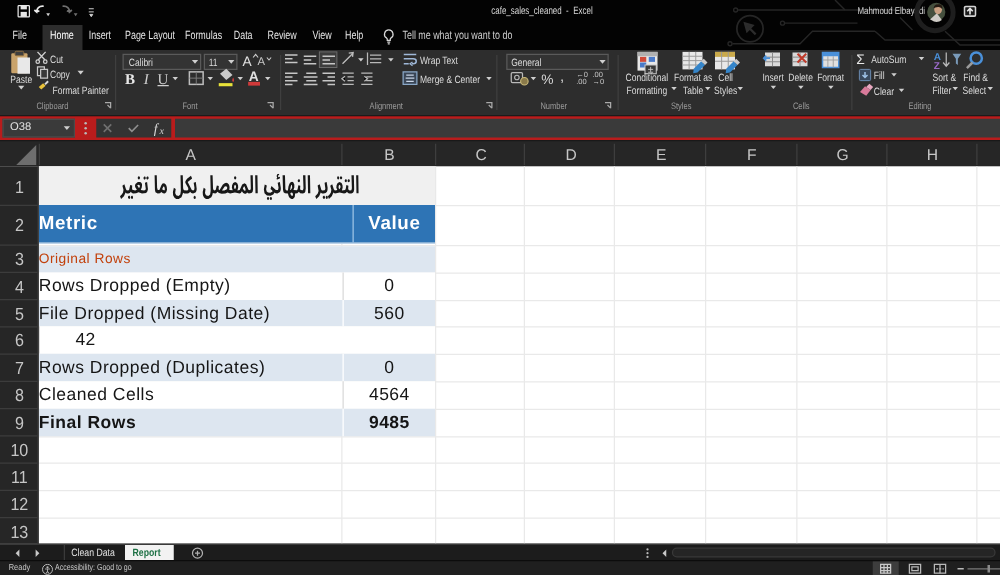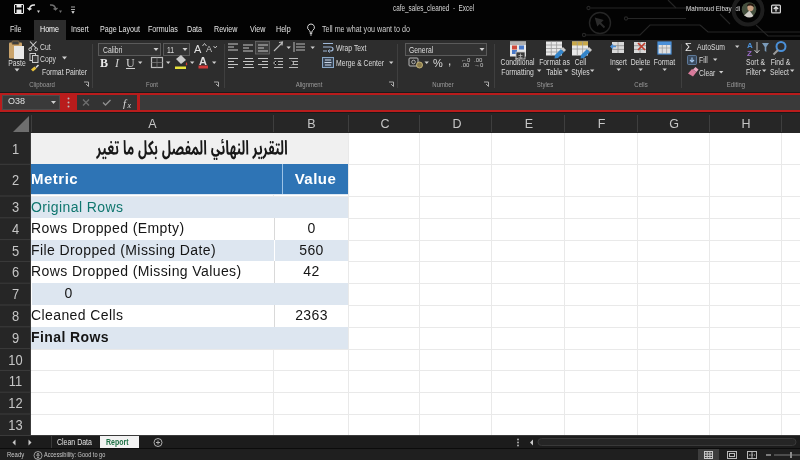--- a/index.html
+++ b/index.html
@@ -345,44 +345,45 @@
 <div class="gridh" style="top:414px;"></div>
 
 <div class="abs" style="left:31px;top:133px;width:317px;height:31.3px;background:#f0f0f0;"></div>
 <div class="abs" id="arabic" style="left:96px;top:138.5px;width:191px;height:21px;"><svg width="100%" height="100%" viewBox="0 0 219.4 17.0" preserveAspectRatio="none">
       <path d="M144.6 3.7L144.1 3.7L143.9 2.9L144.5 2.6L144.0 1.8L144.1 0.8L144.8 0.1L146.2 0.0L146.2 0.9L145.4 1.0L145.1 1.6L145.8 2.3L146.8 2.0L147.1 2.9L144.6 3.7ZM41.1 12.8L39.5 12.6L37.9 11.8L36.8 12.6L34.6 12.8L32.6 11.9L32.1 10.4L31.8 0.9L33.8 1.0L34.1 9.0L34.7 10.6L36.2 10.5L38.0 7.4L39.1 6.3L40.6 6.1L42.3 7.1L43.0 8.6L43.2 10.4L42.5 11.9L41.1 12.8ZM53.9 16.4L51.6 16.3L49.9 15.4L48.8 14.0L48.6 11.8L49.5 9.1L51.2 9.8L50.7 12.5L51.6 14.0L53.8 14.4L55.4 13.4L55.9 11.1L55.6 1.0L57.7 1.0L58.0 9.0L58.2 10.0L58.9 10.7L61.8 10.8L62.7 10.4L62.7 9.2L60.0 5.9L60.1 4.8L61.6 3.3L65.2 1.3L66.3 3.0L62.2 5.4L66.0 10.5L67.4 10.8L68.3 10.2L68.4 8.9L67.7 5.9L69.7 5.4L70.5 9.9L70.2 11.2L69.4 12.2L67.1 12.8L65.5 12.5L64.4 11.7L63.5 12.4L62.1 12.8L59.2 12.8L58.0 12.3L56.5 15.2L53.9 16.4ZM81.2 16.4L79.0 16.3L77.2 15.4L76.2 14.0L76.0 11.8L76.9 9.1L78.6 9.8L78.1 12.5L79.0 14.0L81.1 14.4L82.8 13.4L83.3 11.1L83.0 1.0L85.1 1.0L85.5 9.6L86.0 10.5L87.0 10.8L88.0 10.4L89.0 7.6L90.8 8.0L90.6 10.1L91.4 10.7L94.4 7.2L95.8 6.3L97.5 5.9L99.0 6.2L100.2 7.2L100.7 8.6L100.5 10.6L103.6 10.7L102.8 9.0L103.0 7.5L104.0 6.0L105.8 5.3L107.6 6.0L108.5 7.4L108.6 9.0L107.9 10.8L110.0 10.6L112.3 7.0L114.4 6.1L115.9 6.8L118.0 10.4L119.6 10.7L120.2 9.5L119.9 1.0L122.0 1.0L122.3 10.2L121.8 11.8L120.8 12.5L118.4 12.8L116.8 12.1L115.8 12.9L114.6 13.0L113.2 12.5L112.0 11.4L111.0 12.4L109.9 12.8L105.6 12.2L101.2 12.8L98.9 12.1L96.9 12.8L93.4 12.9L91.0 12.5L89.5 11.6L88.6 12.4L87.5 12.8L85.3 12.4L84.8 14.0L83.9 15.2L81.2 16.4ZM126.6 12.6L124.5 12.6L124.2 0.9L126.3 1.0L126.6 12.6ZM158.9 16.3L157.6 16.3L156.0 15.7L155.0 14.5L154.3 12.8L151.6 12.7L150.3 11.9L149.8 10.4L149.4 1.0L151.6 1.0L152.0 9.9L152.5 10.7L153.6 10.8L154.3 10.8L154.8 8.2L155.7 6.5L156.8 5.5L158.1 5.1L159.2 5.5L160.2 6.9L160.2 8.9L159.4 10.6L162.6 10.7L163.2 10.0L163.9 7.4L165.7 7.8L165.5 9.6L165.9 10.5L168.1 10.7L168.6 9.4L168.2 1.0L170.4 1.0L170.7 9.6L170.2 11.8L169.4 12.4L168.0 12.8L165.6 12.6L164.4 11.7L163.0 12.6L160.9 12.8L160.6 15.1L158.9 16.3ZM174.9 12.6L172.8 12.6L172.5 0.9L174.6 1.0L174.9 12.6ZM192.0 16.4L191.0 14.5L192.6 13.5L193.8 12.2L194.2 10.4L193.2 7.8L195.0 6.8L196.5 10.1L197.5 10.8L199.7 10.6L198.8 9.0L199.0 7.5L200.0 6.0L201.8 5.3L203.6 6.0L204.5 7.4L204.6 9.0L203.9 10.8L206.9 10.5L207.5 9.5L208.0 7.3L209.9 7.8L209.7 9.6L210.0 10.4L211.1 10.8L212.6 10.7L213.1 9.4L212.7 1.0L214.9 1.0L215.2 10.1L214.8 11.5L214.1 12.3L212.6 12.8L210.8 12.8L209.5 12.4L208.6 11.6L207.6 12.4L205.9 12.8L201.8 12.2L197.5 12.8L196.1 12.2L194.6 14.6L192.0 16.4ZM219.4 12.6L217.3 12.6L217.0 0.9L219.1 1.0L219.4 12.6ZM17.6 3.7L16.8 3.5L16.3 2.9L16.4 2.1L17.1 1.6L17.9 1.7L18.4 2.4L18.3 3.1L17.6 3.7ZM106.1 3.7L105.3 3.5L104.8 2.9L104.9 2.1L105.6 1.6L106.4 1.7L106.9 2.4L106.8 3.1L106.1 3.7ZM200.8 3.7L200.0 3.6L199.5 2.9L199.6 2.1L200.2 1.6L201.0 1.7L201.5 2.4L201.4 3.1L200.8 3.7ZM203.5 3.6L202.6 3.6L202.1 2.9L202.2 2.1L202.9 1.6L203.6 1.7L204.2 2.4L204.1 3.1L203.5 3.6ZM22.9 3.8L22.1 3.7L21.6 3.0L21.7 2.2L22.4 1.7L23.1 1.8L23.6 2.5L23.6 3.2L22.9 3.8ZM25.5 3.8L24.8 3.7L24.2 3.0L24.3 2.2L25.0 1.7L25.8 1.8L26.3 2.5L26.2 3.2L25.5 3.8ZM164.6 5.5L163.8 5.4L163.3 4.8L163.4 4.0L164.1 3.5L164.9 3.6L165.4 4.2L165.3 5.0L164.6 5.5ZM207.8 5.5L207.0 5.4L206.5 4.8L206.6 4.0L207.2 3.5L208.0 3.6L208.5 4.2L208.4 5.0L207.8 5.5ZM210.4 5.5L209.6 5.4L209.1 4.8L209.2 4.0L209.9 3.5L210.6 3.6L211.2 4.2L211.1 5.0L210.4 5.5ZM1.0 16.4L-0.0 14.5L1.6 13.5L2.8 12.2L3.2 10.4L2.2 7.8L4.0 6.8L5.5 10.1L6.1 10.7L7.5 10.8L8.4 10.4L9.4 7.3L11.2 7.6L11.1 9.8L11.4 10.4L13.9 10.8L15.5 10.4L13.9 8.5L13.8 7.5L14.2 6.6L16.4 5.3L18.6 5.3L19.8 6.0L20.3 7.1L20.0 8.9L19.1 10.5L22.1 10.8L23.2 10.5L23.7 9.8L22.9 5.9L24.9 5.4L25.7 10.0L25.1 11.5L24.0 12.4L20.2 12.8L17.1 11.9L14.8 12.7L12.2 12.8L10.9 12.4L10.0 11.6L9.0 12.4L7.6 12.8L6.2 12.8L5.1 12.2L3.6 14.6L1.0 16.4ZM138.4 14.3L135.0 14.1L132.8 12.6L132.2 10.1L133.0 7.0L134.9 7.6L134.3 10.0L134.8 11.5L136.0 12.2L138.1 12.3L140.2 11.5L139.9 10.9L138.3 9.8L139.2 8.0L143.2 10.6L145.2 10.6L145.7 9.0L144.9 5.9L146.9 5.3L147.8 9.2L147.7 10.6L147.0 11.8L144.6 12.8L143.0 12.7L142.1 12.2L140.8 13.5L138.4 14.3ZM180.4 16.4L179.4 14.5L181.6 13.0L182.5 11.2L181.6 7.6L183.5 6.8L185.1 10.5L186.0 10.8L188.0 10.7L188.5 10.2L188.7 9.5L188.0 5.9L189.9 5.3L190.8 9.0L190.7 10.6L190.2 11.6L189.0 12.4L187.2 12.8L185.6 12.8L184.5 12.2L183.0 14.6L180.4 16.4ZM17.5 9.4L18.3 8.2L18.1 7.4L17.0 7.1L15.8 7.5L17.5 9.4ZM156.9 10.5L158.2 9.1L158.0 7.1L157.3 7.5L156.8 8.5L156.4 10.5L156.9 10.5ZM105.8 10.0L106.7 8.5L106.4 7.6L105.8 7.2L105.1 7.6L104.8 8.6L105.1 9.5L105.8 10.0ZM201.8 10.0L202.7 8.5L202.4 7.6L201.8 7.2L201.1 7.6L200.8 8.6L201.1 9.5L201.8 10.0ZM95.9 10.9L98.2 10.1L98.6 9.1L98.2 8.4L97.4 8.1L96.2 8.3L93.7 10.9L95.9 10.9ZM115.1 11.0L115.4 10.6L115.3 9.8L114.6 8.4L114.0 8.1L112.9 9.6L114.0 10.8L115.1 11.0ZM40.7 10.8L41.2 10.2L41.0 9.1L40.5 8.3L39.9 8.2L38.7 10.1L40.7 10.8ZM158.5 14.4L159.0 13.6L158.7 12.6L158.0 12.2L156.5 12.4L157.1 14.0L158.5 14.4ZM8.6 16.3L7.8 16.1L7.3 15.5L7.4 14.8L8.1 14.2L8.9 14.3L9.4 15.0L9.3 15.8L8.6 16.3ZM11.2 16.3L10.5 16.2L10.0 15.5L10.1 14.8L10.8 14.2L11.5 14.3L12.0 15.0L11.9 15.8L11.2 16.3ZM187.6 16.3L186.9 16.2L186.3 15.5L186.4 14.8L187.1 14.2L187.9 14.3L188.4 15.0L188.3 15.8L187.6 16.3ZM190.2 16.3L189.5 16.2L189.0 15.5L189.1 14.8L189.8 14.2L190.5 14.3L191.0 15.0L190.9 15.8L190.2 16.3ZM68.9 16.4L68.0 16.2L67.6 15.6L67.7 14.9L68.4 14.3L69.1 14.4L69.6 15.1L69.6 15.9L68.9 16.4ZM136.2 17.0L135.5 16.9L135.0 16.2L135.1 15.5L135.8 15.0L136.5 15.1L137.0 15.8L136.9 16.5L136.2 17.0ZM138.9 17.0L138.0 16.9L137.6 16.2L137.7 15.5L138.4 15.0L139.1 15.1L139.6 15.8L139.6 16.5L138.9 17.0Z" fill="#181818" fill-rule="evenodd"></path>
     </svg></div>
 <div class="cellrow" style="top:164.3px;height:30.7px;background:#2e74b5;color:#fff;font-weight:bold;font-size:15px;letter-spacing:0.5px;line-height:30.7px;border-bottom:1px solid #dbe7f3;">
 <div class="ca">Metric</div>
     <div class="cb" style="border-left-color:#9dc3e6;margin-left:35px;">Value</div>
   </div>
-<div class="cellrow" style="top:197px;height:20.8px;background:#dde6f0;font-size:14px;letter-spacing:0.4px;line-height:21.8px;color:#0f766e;">
+<div class="cellrow" style="top:197px;height:20.8px;background:#dde6f0;font-size:11px;letter-spacing:0.4px;line-height:21.8px;color:#c2410c;">
 <div class="ca">Original Rows</div>
   </div>
 <div class="cellrow" style="top:217.8px;height:21.8px;background:#fff;font-size:14px;letter-spacing:0.4px;line-height:21.8px;color:#151515;">
 <div class="ca">Rows Dropped (Empty)</div>
     <div class="cb" style="border-left-color:#d9d9d9;">0</div>
   </div>
 <div class="cellrow" style="top:239.6px;height:21.8px;background:#dde6f0;font-size:14px;letter-spacing:0.4px;line-height:21.8px;color:#151515;">
 <div class="ca">File Dropped (Missing Date)</div>
     <div class="cb">560</div>
   </div>
 <div class="cellrow" style="top:261.4px;height:21.8px;background:#fff;font-size:14px;letter-spacing:0.4px;line-height:21.8px;color:#151515;">
-<div class="ca">Rows Dropped (Missing Values)</div>
     <div class="cb" style="border-left-color:#d9d9d9;">42</div>
   </div>
 <div class="cellrow" style="top:283.2px;height:21.8px;background:#dde6f0;font-size:14px;letter-spacing:0.4px;line-height:21.8px;color:#151515;">
+<div class="ca">Rows Dropped (Duplicates)</div>
     <div class="cb">0</div>
   </div>
 <div class="cellrow" style="top:305px;height:21.8px;background:#fff;font-size:14px;letter-spacing:0.4px;line-height:21.8px;color:#151515;">
 <div class="ca">Cleaned Cells</div>
-    <div class="cb" style="border-left-color:#d9d9d9;">2363</div>
+    <div class="cb" style="border-left-color:#d9d9d9;">4564</div>
   </div>
 <div class="cellrow" style="top:326.8px;height:21.8px;background:#dde6f0;font-size:14px;letter-spacing:0.4px;line-height:21.8px;color:#151515;font-weight:bold;">
 <div class="ca">Final Rows</div>
+    <div class="cb">9485</div>
   </div>
 
 <div class="abs" id="rowhead">
 <svg style="position:absolute;left:0;top:0;" width="31" height="302" viewBox="0 0 31 302">
 <g stroke="#3c3c3c" stroke-width="1">
 <path d="M0 31.3 H30 M0 63 H30 M0 84.8 H30 M0 106.6 H30 M0 128.4 H30 M0 150.2 H30 M0 172 H30 M0 193.8 H30 M0 215.6 H30 M0 237.4 H30 M0 259.2 H30 M0 281 H30"></path>
 </g>
 </svg>
 </div>
 <div class="rn" style="top:141px;">1</div>

